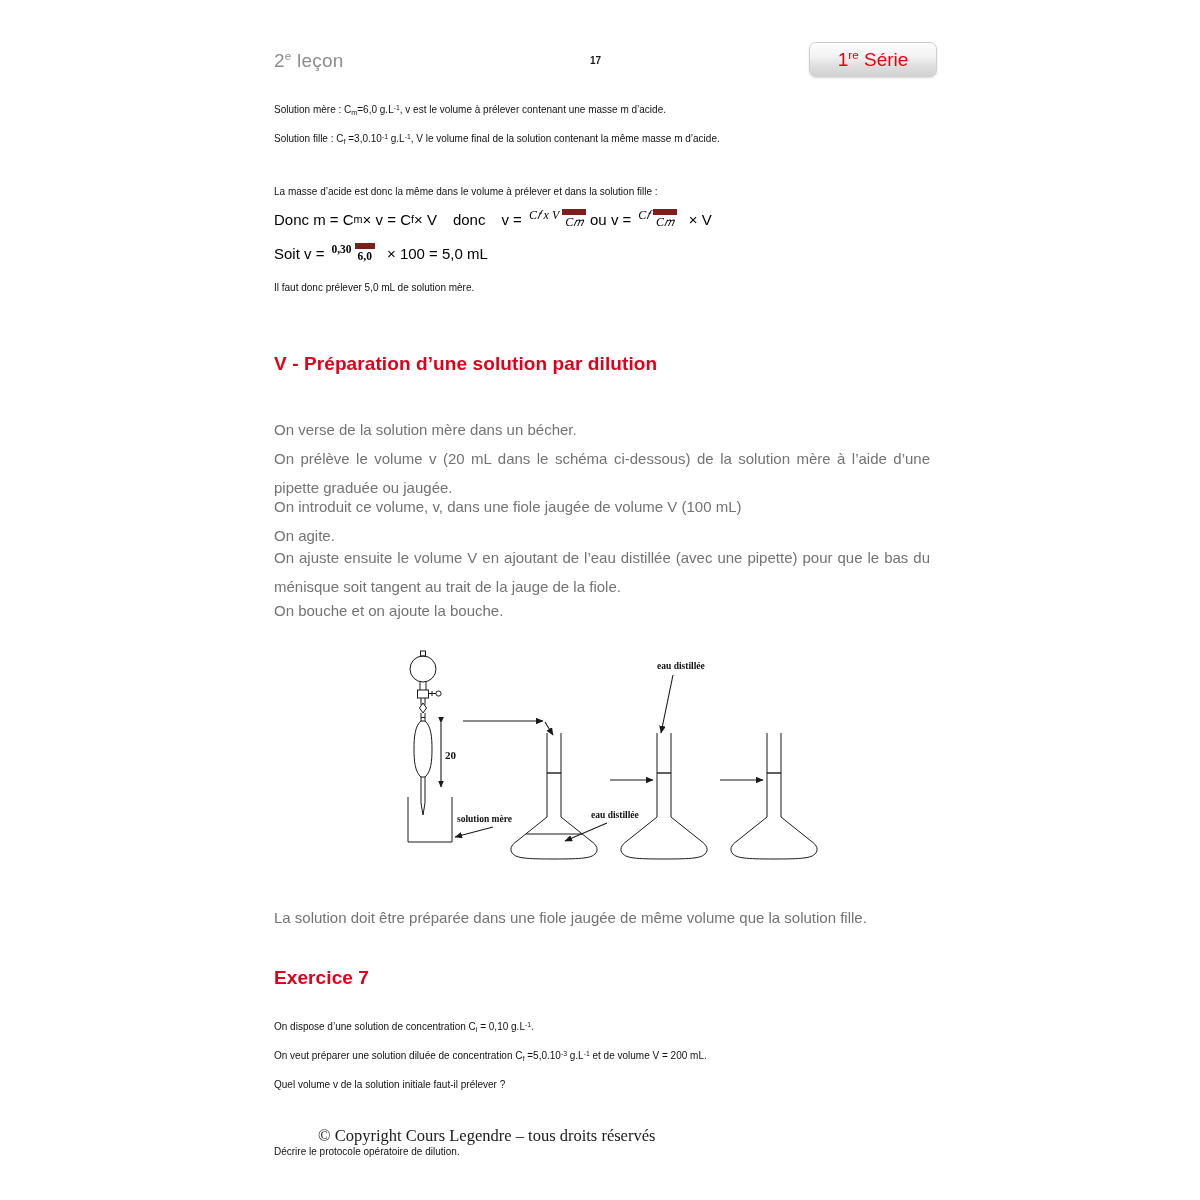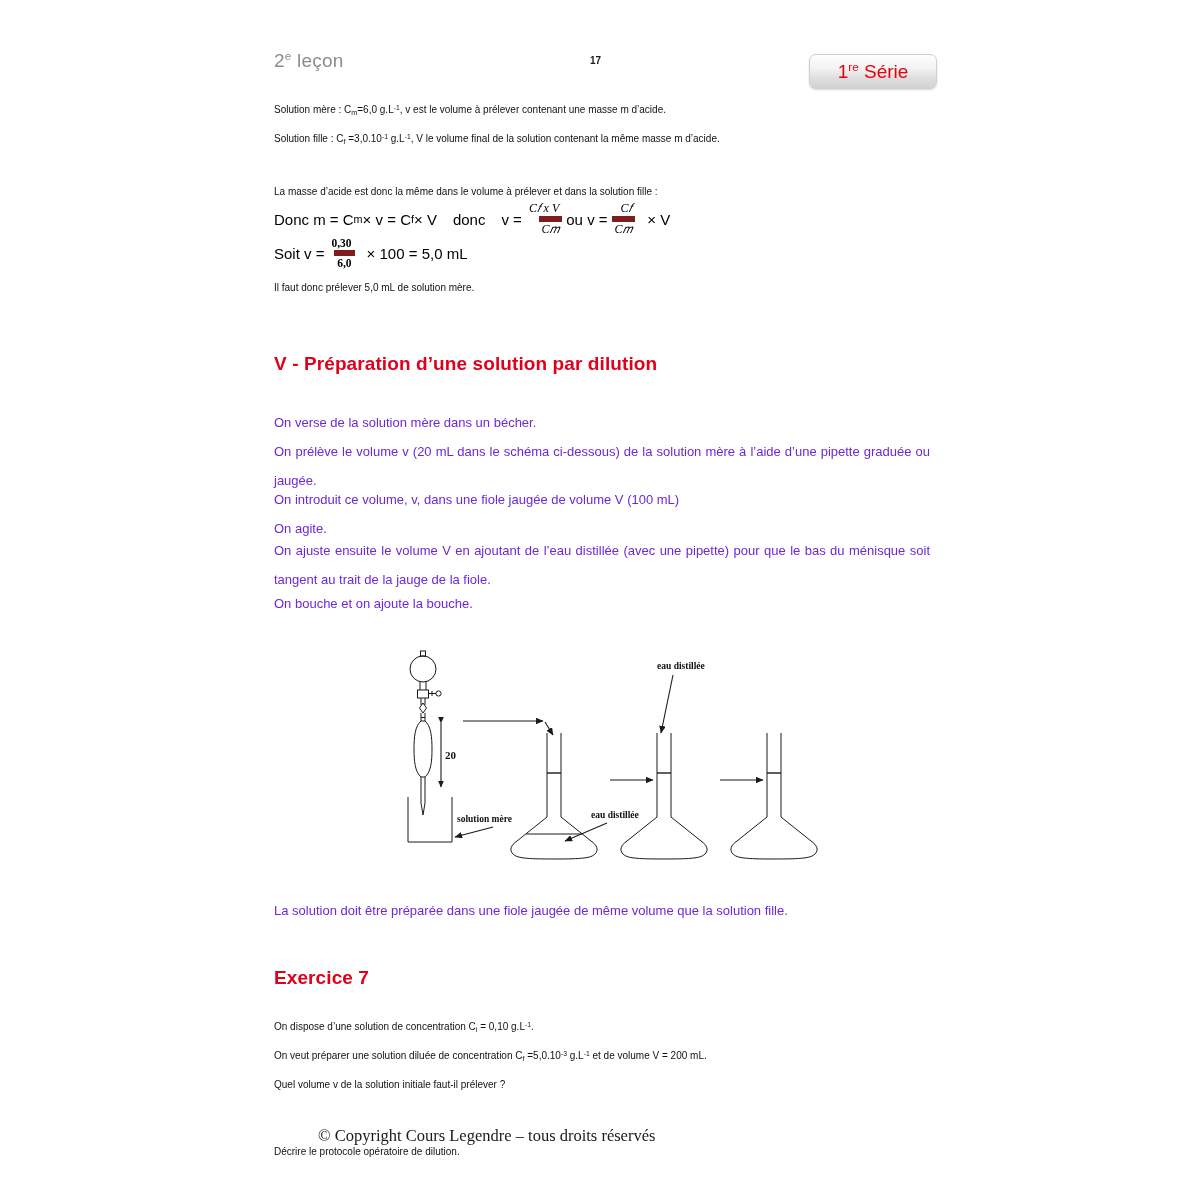--- a/index.html
+++ b/index.html
@@ -48,21 +48,20 @@
     left: 809px; top: 42px;
     width: 126px;
     height: 33px;
     border-radius: 7px;
     background: linear-gradient(to bottom, #fdfdfd 0%, #f3f3f3 40%, #dedede 70%, #d2d2d2 100%);
     border: 1px solid #cfcfcf;
     box-shadow: 0 1px 2px rgba(0,0,0,0.16), inset 0 1px 0 rgba(255,255,255,0.9);
     display: flex;
     align-items: center;
     justify-content: center;
-    margin-top: 12px;
   }
   .hdr-badge-text {
     font-size: 19px;
     color: #e8000f;
     white-space: nowrap;
   }
   .hdr-badge-text sup {
     font-size: 0.62em;
     vertical-align: super;
     line-height: 0;
@@ -76,25 +75,26 @@
     width: 660px;
   }
   .line {
     font-size: 10px;
     line-height: 29px;
     color: #111111;
     white-space: nowrap;
     text-align: center;
   }
   .para {
-    font-size: 13px;
+    font-size: 15px;
     line-height: 29px;
-    color: #6d28d9;
+    color: #737373;
     text-align: justify;
     width: 656px;
+    margin-top: 7px;
   }
   .para.nowrapline { white-space: nowrap; }
   sub { font-size: 0.72em; vertical-align: -0.22em; line-height: 0; }
   sup { font-size: 0.68em; vertical-align: 0.45em; line-height: 0; }
 
   .blk { position: absolute; left: 0; }
 
   .heading-red {
     font-size: 19px;
     font-weight: bold;
@@ -107,22 +107,22 @@
   .mathline {
     font-size: 15px;
     white-space: nowrap;
     display: flex;
     align-items: center;
     height: 32px;
   }
   .mathline .txt { display: inline-block; }
   .frac {
     display: inline-flex;
-    flex-direction: column;
-    align-items: flex-end;
+    flex-direction: row;
+    align-items: flex-start;
     vertical-align: middle;
     margin: 0 4px;
     font-family: "Liberation Serif", serif;
     font-style: italic;
   }
   .frac .num {
     font-size: 12px;
     padding: 0 3px 1px 3px;
     line-height: 1.05;
   }

